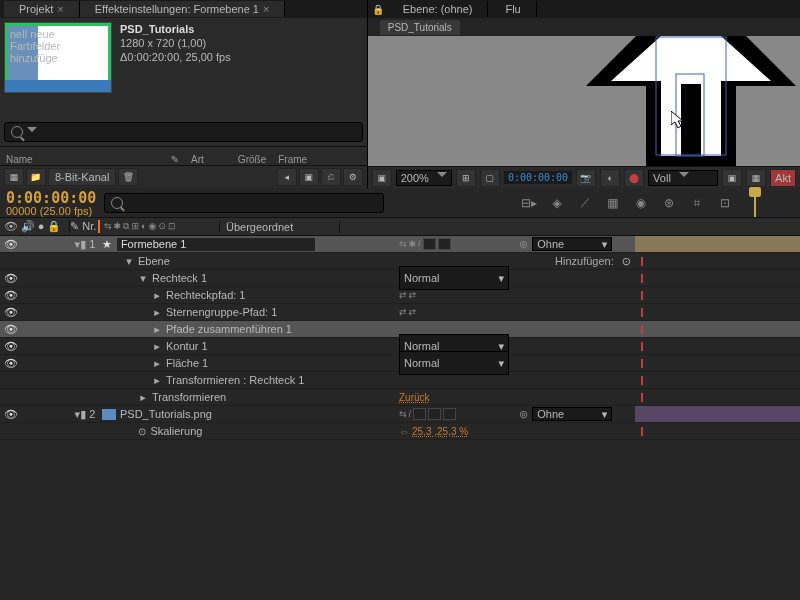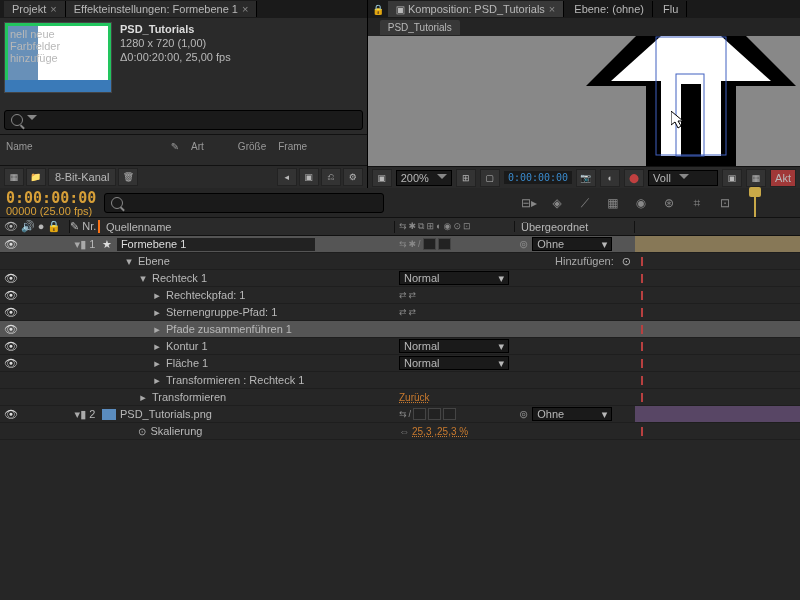--- a/index.html
+++ b/index.html
@@ -1,47 +1,47 @@
 <!DOCTYPE html>
 <html><head>
 <meta charset="utf-8">
 <style>
 *{margin:0;padding:0;box-sizing:border-box;font-family:Arial,sans-serif;font-size:11px;color:#b8b8b8}
 body{background:#262626;width:800px;height:600px;overflow:hidden;position:relative}
 .top{display:flex;height:188px}
 .left-panel{width:373px;background:#2a2a2a;display:flex;flex-direction:column}
 .panel-tabs{height:18px;background:#1a1a1a;display:flex;align-items:center;padding:0 4px}
-.tab{padding:2px 8px;background:#2a2a2a;font-size:10px;border-right:1px solid #000}
+.tab{padding:2px 15px;background:#2a2a2a;font-size:10px;border-right:1px solid #000}
 .tab.active{background:#383838}
 .tab-close{margin-left:4px;color:#888}
 .proj-content{padding:4px;display:flex;gap:8px}
 .thumb{width:108px;height:71px;background:#22c55e;position:relative;border:1px solid #444}
 .thumb-inner{position:absolute;inset:3px;background:linear-gradient(90deg,#6890b8 0%,#6890b8 30%,#fff 30%);font-size:8px;color:#036;padding:2px;overflow:hidden}
 .thumb-bar{position:absolute;bottom:0;left:0;right:0;height:12px;background:#3a7ab8}
 .proj-info{font-size:11px;line-height:14px}
 .proj-title{font-weight:bold;color:#ddd}
 .search-row{margin-top:auto;padding:4px;display:flex}
 .search{flex:1;height:20px;background:#1a1a1a;border:1px solid #000;border-radius:3px;display:flex;align-items:center;padding:0 6px}
 .search-icon{width:12px;height:12px;border:1.5px solid #888;border-radius:50%;position:relative}
 .search-icon:after{content:'';position:absolute;width:5px;height:1.5px;background:#888;bottom:-2px;right:-3px;transform:rotate(45deg)}
 .dd{width:10px;height:10px;border-left:5px solid transparent;border-right:5px solid transparent;border-top:5px solid #888;margin-left:4px}
-.header-row{height:32px;background:#2a2a2a;border-top:1px solid #111;border-bottom:1px solid #111;display:flex;align-items:flex-start;padding:6px 6px;gap:48px}
+.header-row{height:20px;background:#2a2a2a;border-top:1px solid #111;border-bottom:1px solid #111;display:flex;align-items:flex-end;padding:0 6px;gap:48px}
 .header-row span{font-size:10px;color:#999}
 .icons-row{height:22px;background:#2a2a2a;display:flex;align-items:center;padding:0 4px;gap:2px}
 .ibtn{width:20px;height:18px;background:#333;border:1px solid #222;display:inline-flex;align-items:center;justify-content:center;font-size:9px}
 
 .right-panel{flex:1;background:#2a2a2a;display:flex;flex-direction:column;border-left:1px solid #000}
 .comp-tabs{height:18px;background:#1a1a1a;display:flex;align-items:center;padding:0 4px;gap:2px}
 .small-icon{width:14px;height:14px;display:inline-flex;align-items:center;justify-content:center;font-size:10px;color:#888}
 .sub-tabs{height:18px;background:#242424;display:flex;align-items:center;padding:0 6px}
 .sub-tab{padding:2px 8px;background:#383838;font-size:10px;border-radius:2px 2px 0 0;margin-left:6px}
 .viewer{flex:1;background:#888;position:relative;overflow:hidden}
 .canvas{position:absolute;left:188px;top:-10px;width:280px;height:145px}
 .viewer-bar{height:22px;background:#2a2a2a;display:flex;align-items:center;padding:0 4px;gap:4px;border-top:1px solid #111}
-.vb-item{padding:2px 6px;background:#2a2a2a;font-size:10px;display:flex;align-items:flex-end;gap:4px}
+.vb-item{padding:2px 6px;background:#2a2a2a;font-size:10px;display:flex;align-items:flex-start;gap:4px}
 .vb-select{background:#1a1a1a;border:1px solid #000;padding:1px 4px}
 .tc-box{background:#1a1a1a;padding:1px 4px;font-family:monospace;color:#3a8acc;font-size:10px}
 
 .timeline{background:#262626}
 .tl-tabs{height:18px;background:#1a1a1a;display:flex;align-items:center;padding:0 4px}
 .tl-header{height:30px;display:flex;align-items:center;padding:0 6px;gap:8px;border-bottom:1px solid #111}
 .tl-time{font-family:monospace;font-size:15px;color:#d8a038;font-weight:bold}
 .tl-fps{font-size:11px;color:#d8a038;margin-top:-2px}
 .tl-search{flex:0 0 280px;height:20px;background:#1a1a1a;border:1px solid #000;border-radius:3px;display:flex;align-items:center;padding:0 6px}
 .tl-icons{margin-left:auto;display:flex;gap:6px}
@@ -64,21 +64,21 @@
 .lr-parent{width:120px;padding:0 4px;display:flex;align-items:center;gap:4px}
 .lr-track{flex:1;position:relative;height:100%}
 .kf-mark{position:absolute;left:6px;top:4px;width:2px;height:9px;background:#b84040}
 
 .tw{width:10px;text-align:center;color:#aaa;cursor:pointer}
 .eye{width:12px;height:12px;color:#ddd}
 .indent{display:inline-block}
 .name-input{background:#222;border:1px solid #555;padding:0 4px;color:#ddd;width:200px;height:15px}
 .star{color:#ddd}
 .tiny-swatch{width:13px;height:12px;background:#222;border:1px solid #444}
-.mode-sel{background:#1a1a1a;border:1px solid #000;padding:0 4px;height:14px;width:110px;display:flex;align-items:center;justify-content:space-between;font-size:10px}
+.mode-sel{background:#1a1a1a;border:1px solid #000;padding:0 4px;height:24px;width:110px;display:flex;align-items:center;justify-content:space-between;font-size:10px}
 .parent-sel{background:#1a1a1a;border:1px solid #000;padding:0 4px;height:14px;width:80px;display:flex;align-items:flex-start;justify-content:space-between;font-size:10px}
 .link-icon{color:#888;font-size:11px}
 .orange-link{color:#c97a2e;font-size:10px;text-decoration:underline dotted}
 .hz{color:#888;font-size:9px}
 .stopwatch{color:#aaa;font-size:10px}
 .file-icon{width:14px;height:11px;background:#5a8cbf;display:inline-block}
 .ruler{height:18px;background:#2a2a2a;border-bottom:1px solid #111;position:relative}
 .playhead{position:absolute;left:760px;top:0;width:2px;height:100%;background:#c8a848}
 .track-strip{position:absolute;left:0;top:0;right:0;bottom:0;background:#7a5c8f;opacity:0.6}
 </style>
@@ -127,21 +127,20 @@
         <div class="ibtn">▣</div>
         <div class="ibtn">⎌</div>
         <div class="ibtn">⚙</div>
       </div>
     </div>
   </div>
 
   <div class="right-panel">
     <div class="comp-tabs">
       <span class="small-icon">🔒</span>
-      <div class="tab active">▣ <span>Komposition:</span> <span>PSD_Tutorials</span><span class="tab-close">×</span></div>
       <div class="tab" style="background:#1a1a1a;color:#666"><span>Ebene: (ohne)</span></div>
       <div class="tab" style="background:#1a1a1a;color:#666"><span>Flu</span></div>
     </div>
     <div class="sub-tabs">
         <div class="sub-tab">PSD_Tutorials</div>
       </div>
     <div class="viewer">
       <div class="canvas">
         <svg width="280" height="150">
           <polygon points="90,0 180,0 240,60 180,60 180,140 90,140 90,60 30,60" fill="#000"></polygon>
@@ -207,21 +206,20 @@
   </div>
 
   <div class="cols-hdr">
     <div class="col-eye">
         <span>👁</span>
         <span>🔊</span>
         <span>●</span>
         <span>🔒</span>
       </div>
     <div class="col-num">✎ <span>Nr.</span></div>
-    <div class="col-name">Quellenname</div>
     <div class="col-sw">
         <span class="hz">⇆</span>
         <span class="hz">✱</span>
         <span class="hz">⧉</span>
         <span class="hz">⊞</span>
         <span class="hz">◐</span>
         <span class="hz">◉</span>
         <span class="hz">⊙</span>
         <span class="hz">⊡</span>
       </div>

